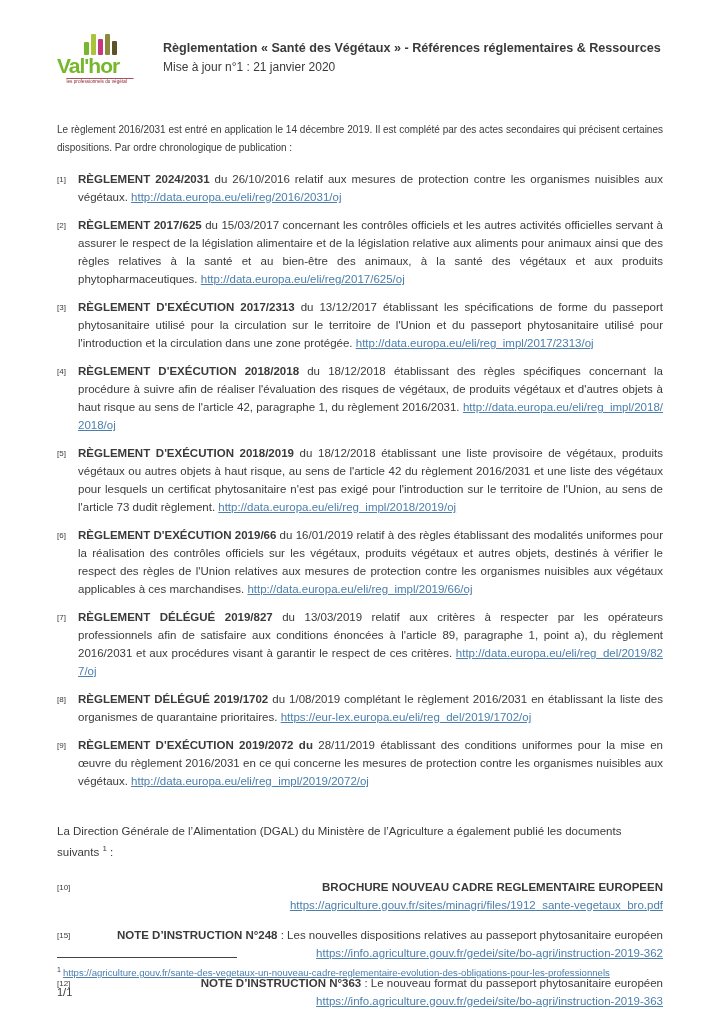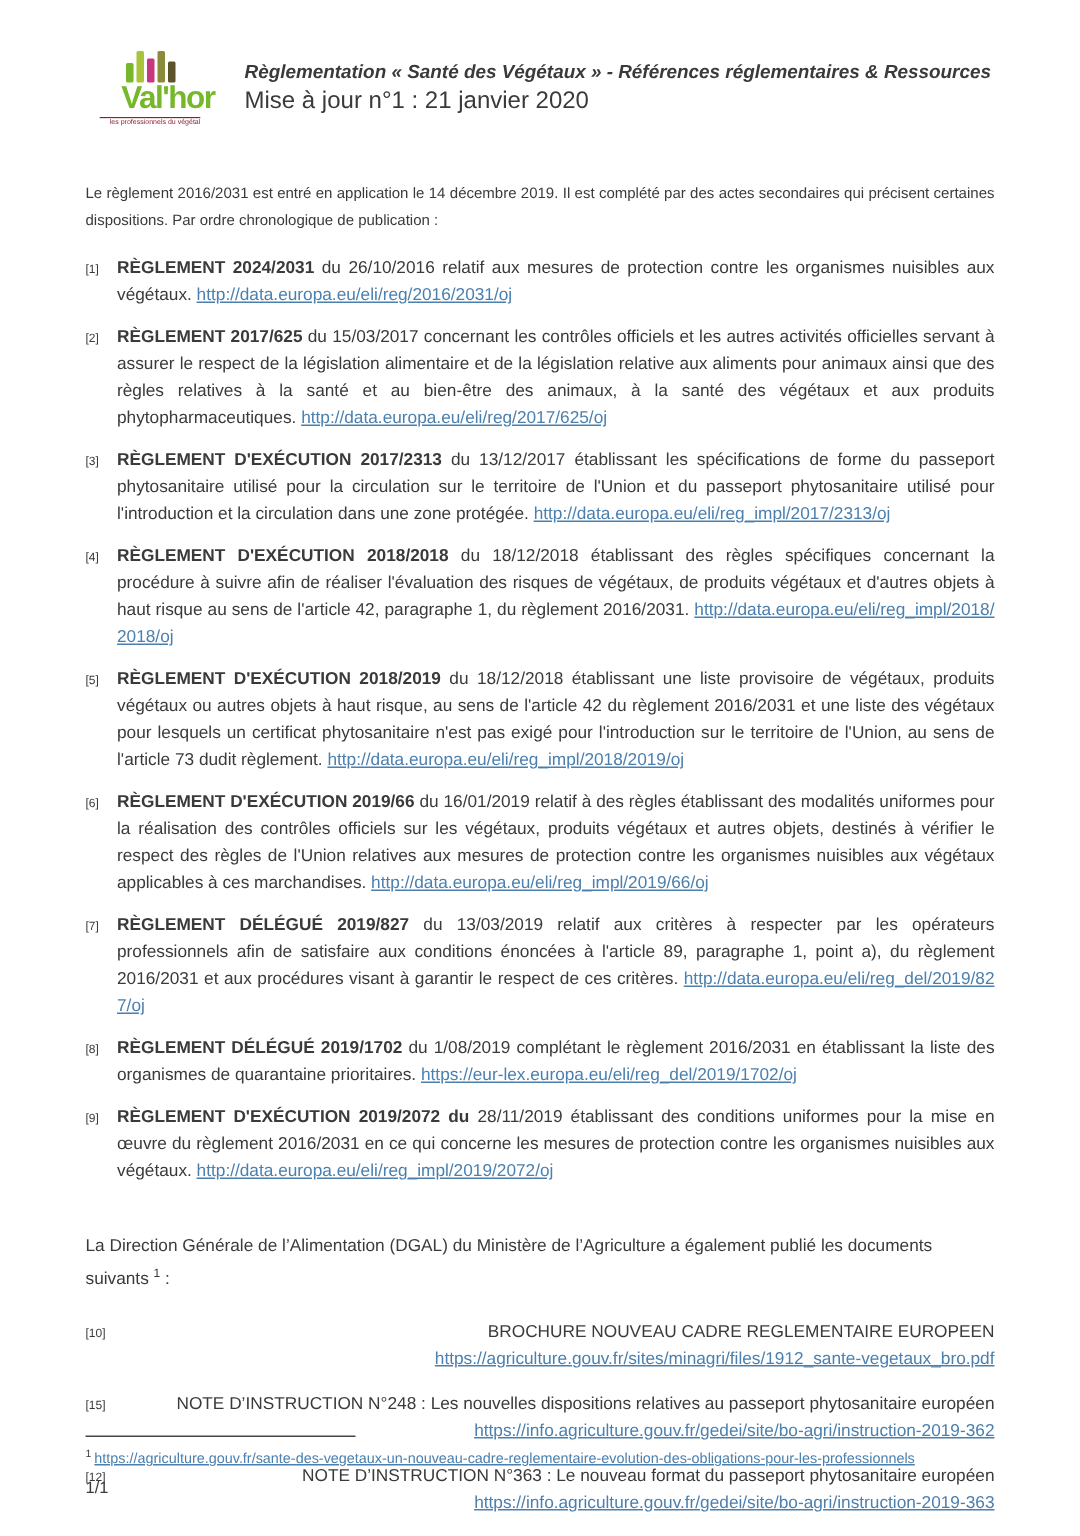--- a/index.html
+++ b/index.html
@@ -10,28 +10,28 @@
     width: 720px; height: 1024px;
     background: #ffffff;
     font-family: "Liberation Sans", sans-serif;
     color: #3a3a3a;
     overflow: hidden;
   }
   .content { position: absolute; left: 57px; top: 33px; width: 606px; }
 
   
   .doc-header { display: flex; align-items: flex-start; min-height: 62px; margin-bottom: 26px; }
-  .logo { width: 86px; text-align: right; flex-shrink: 0; }
+  .logo { width: 86px; text-align: left; flex-shrink: 0; }
   .logo-bars { display: flex; justify-content: center; align-items: flex-end; gap: 2px; height: 22px; }
   .logo-bars span { width: 5px; display: inline-block; border-radius: 1px; }
   .logo-name { font-size: 21px; font-weight: bold; letter-spacing: -1px; line-height: 22px; }
   .logo-tagline { font-size: 6px; transform: scale(0.78); transform-origin: center top; white-space: nowrap; border-top: 1px solid currentColor; padding-top: 1px; margin-top: 1px; }
   .titles { margin-left: 20px; padding-top: 7px; }
-  .doc-title { font-weight: bold; font-size: 12.6px; line-height: 17px; font-style: italic; }
-  .doc-subtitle { font-size: 16px; line-height: 17px; margin-top: 2px; }
+  .doc-title { font-weight: bold; font-size: 12.6px; line-height: 17px; }
+  .doc-subtitle { font-size: 12px; line-height: 17px; margin-top: 2px; }
 
   
   .intro { font-size: 10px; line-height: 18px; text-align: justify; margin-bottom: 13px; }
 
   .item {
     position: relative;
     padding-left: 21px;
     font-size: 11.5px;
     line-height: 18px;
     text-align: justify;
@@ -41,21 +41,21 @@
     position: absolute; left: 0; top: 1px;
     font-size: 8px;
   }
   .item b { font-weight: bold; }
   a.link { color: #4a7fae; text-decoration: underline; cursor: pointer; word-break: break-all; }
 
   .dgal { font-size: 11.5px; line-height: 18px; margin-top: 32px; margin-bottom: 17px; }
   .dgal sup { font-size: 8px; }
 
   .doc-item { margin-bottom: 12px; text-align: right; }
-  .doc-item .dtitle { font-weight: normal; padding-left: 28px; }
+  .doc-item .dtitle { font-weight: bold; padding-left: 28px; }
 
   
   .footnote { position: absolute; left: 57px; right: 57px; bottom: 26px; }
   .footnote-rule { width: 180px; border-top: 1px solid #444; margin-bottom: 5px; }
   .footnote-line { font-size: 9.6px; line-height: 13px; }
   .footnote-line sup { font-size: 7px; margin-right: 2px; }
   .pagenum { text-align: left; font-size: 11px; margin-top: 7px; color: #3a3a3a; }
 </style>
 </head>
 <body>

